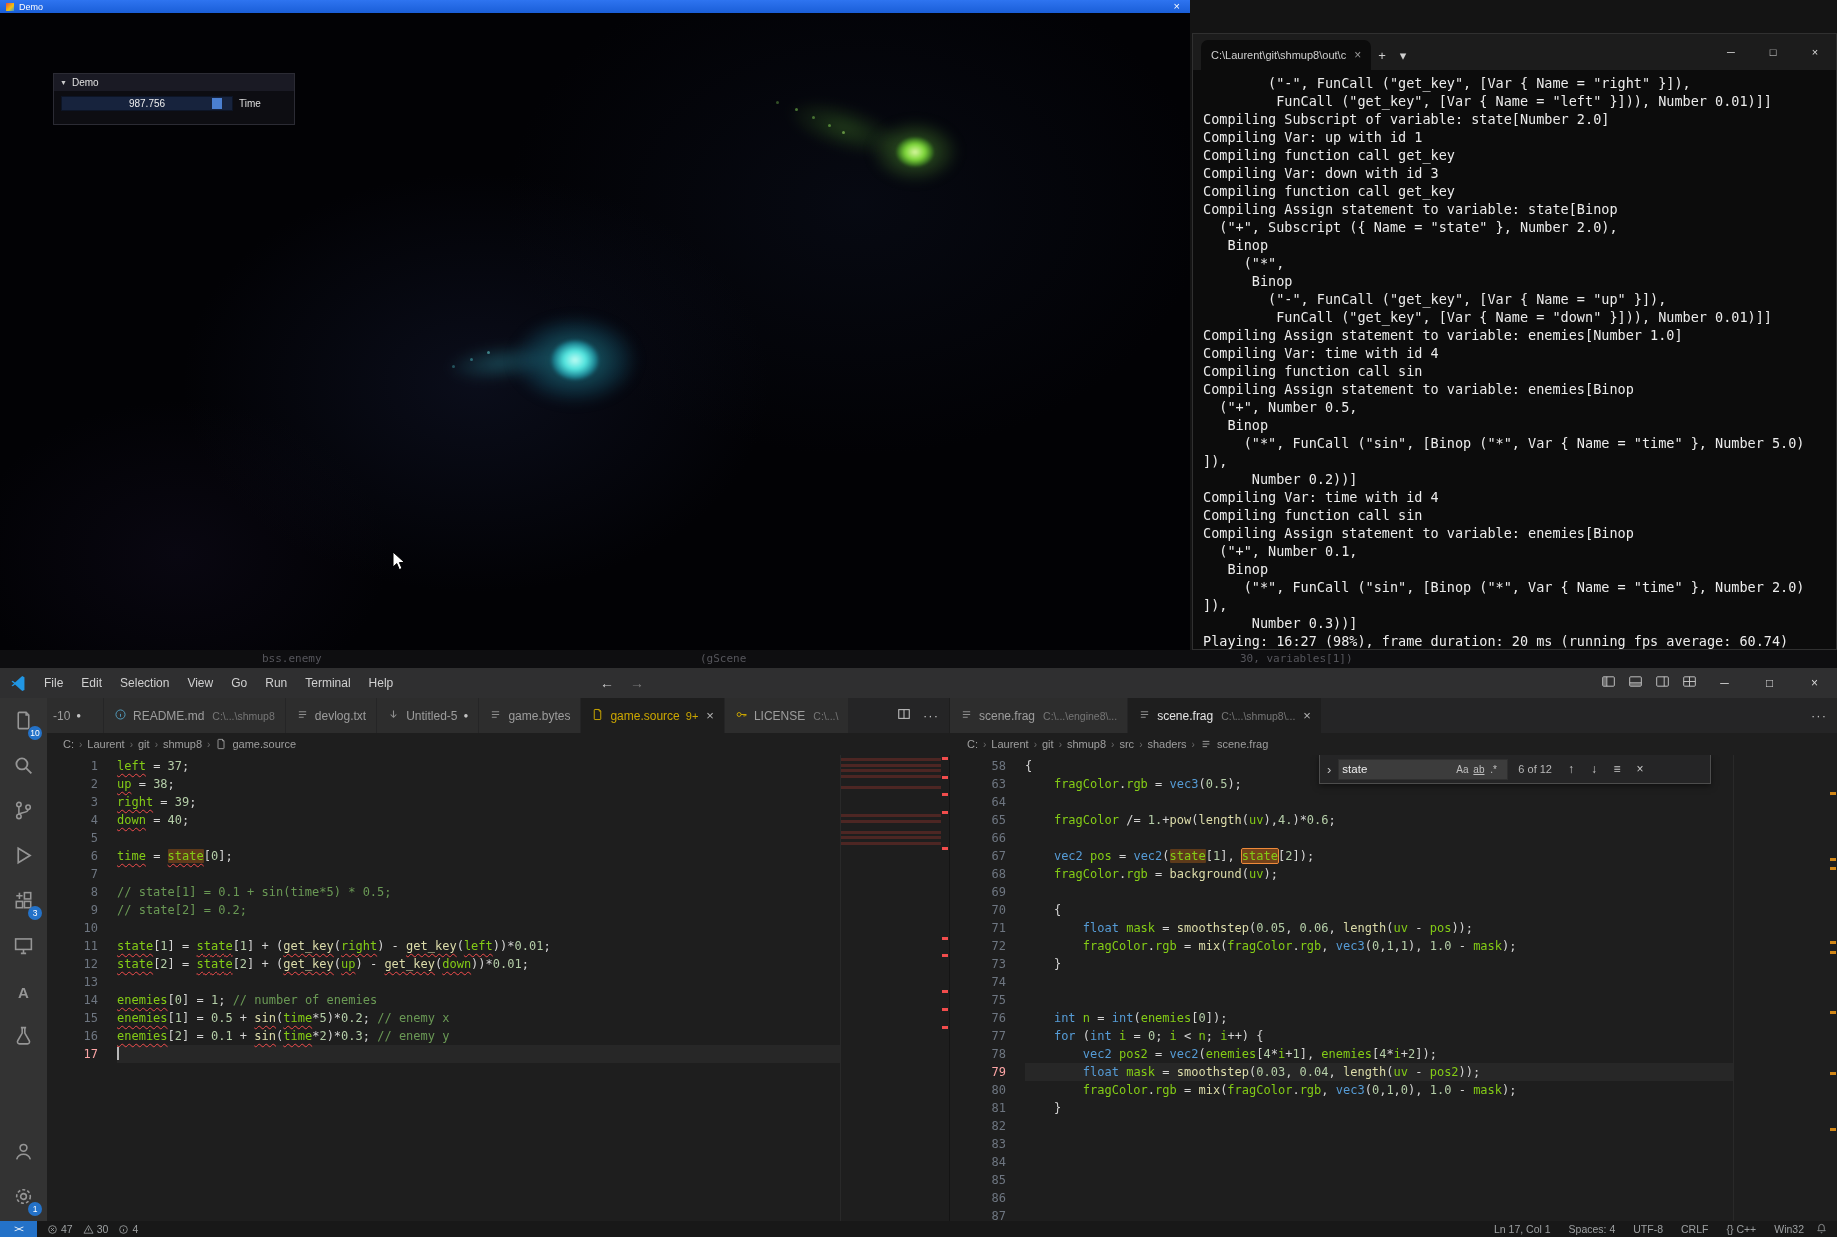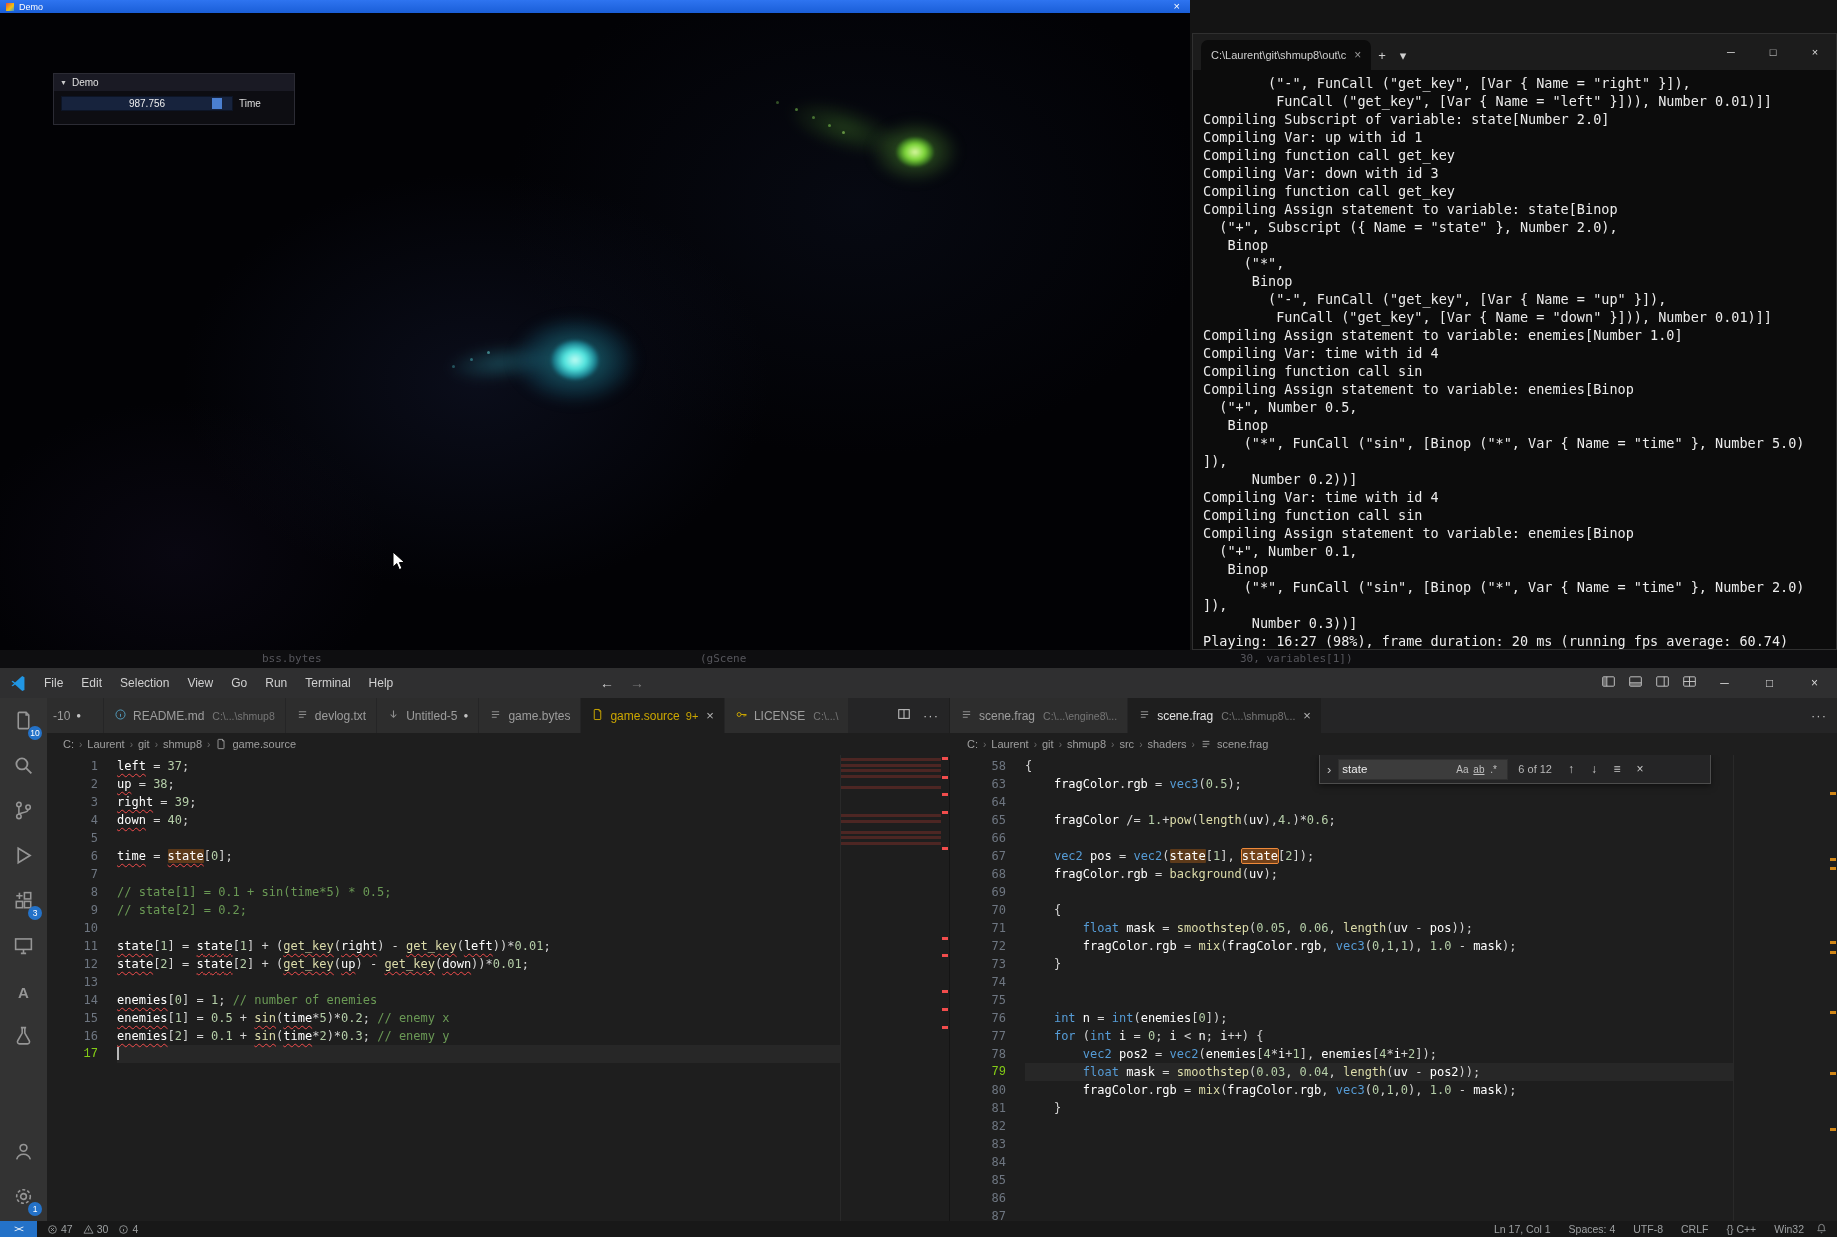--- a/index.html
+++ b/index.html
@@ -113,26 +113,26 @@
   .crumb-sep{color:#6b6b6b;font-size:10px;}
   .crumb-ic svg{width:12px;height:12px;vertical-align:-2px;}
 
   .editrow{flex:1;display:flex;min-height:0;}
   .egroup{display:flex;position:relative;overflow:hidden;}
   .eg-left{width:902px;flex:0 0 902px;}
   .eg-right{flex:1;border-left:1px solid #141414;}
   .gutter{width:70px;flex:0 0 70px;padding-top:2px;}
   .eg-right .gutter{width:75px;flex:0 0 75px;}
   .ln{height:18px;font:12px/18px "DejaVu Sans Mono",monospace;color:#6e7681;text-align:right;padding-right:19px;}
-  .ln.cur{color:#84cc16;font-family:Liberation Mono, monospace;}
+  .ln.cur{color:#fca5a5;}
   .code{flex:1;padding-top:2px;overflow:hidden;min-width:0;}
   .cl{height:18px;font:12px/18px "DejaVu Sans Mono",monospace;white-space:pre;color:#d4d4d4;}
   .cl.cur{background:rgba(108,108,108,0.12);}
   .caret{display:inline-block;width:2px;height:13px;background:#b8b8b8;vertical-align:-2px;}
-  .t-v{color:#ffffff;}.t-n{color:#b5cea8;}.t-c{color:#6a9955;}.t-k{color:#569cd6;}.t-f{color:#dcdcaa;}.t-o{color:#d4d4d4;}
+  .t-v{color:#84cc16;}.t-n{color:#b5cea8;}.t-c{color:#6a9955;}.t-k{color:#569cd6;}.t-f{color:#dcdcaa;}.t-o{color:#d4d4d4;}
   .t-err{text-decoration:underline wavy #f14c4c;text-decoration-thickness:1px;text-underline-offset:3px;}
   .t-hl{background:#5d3a1a;border-radius:1px;}
   .t-hlc{background:#74421a;outline:1px solid #ef8a3a;border-radius:1px;}
 
   .mini{width:100px;flex:0 0 100px;background:#1e1e1e;border-left:1px solid rgba(255,255,255,0.05);padding-top:3px;position:relative;}
   .eg-right .mini{width:95px;flex:0 0 95px;}
   .mrow{height:3px;margin-bottom:2.6px;white-space:nowrap;overflow:hidden;padding-left:4px;}
   .mrow.rowerr{background:rgba(190,60,50,0.30);}
   .ruler{width:8px;flex:0 0 8px;position:relative;background:#1e1e1e;}
   .rtick{position:absolute;left:1px;width:6px;height:3px;}
@@ -197,21 +197,21 @@
         </div>
       </div>
 
       <svg class="cursor-arrow" width="14" height="20" viewBox="0 0 14 20">
         <path d="M1 1 L1 16 L4.8 12.6 L7.3 18.6 L10 17.4 L7.4 11.6 L12.5 11.4 Z" fill="#fff" stroke="#000" stroke-width="1"></path>
       </svg>
     </div>
   </section>
 
   <div class="strip">
-      <span class="strip-frag" style="left: 262px;">bss.bytes</span>
+      <span class="strip-frag" style="left: 262px;">bss.enemy</span>
       <span class="strip-frag" style="left: 700px;">(gScene</span>
       <span class="strip-frag" style="left: 1240px;">30, variables[1])</span>
     </div>
 
   <section class="terminal">
     <div class="term-tabs">
       <div class="term-tab">
         <span class="term-tab-title">C:\Laurent\git\shmup8\out\c</span>
         <span class="term-tab-close">×</span>
       </div>

